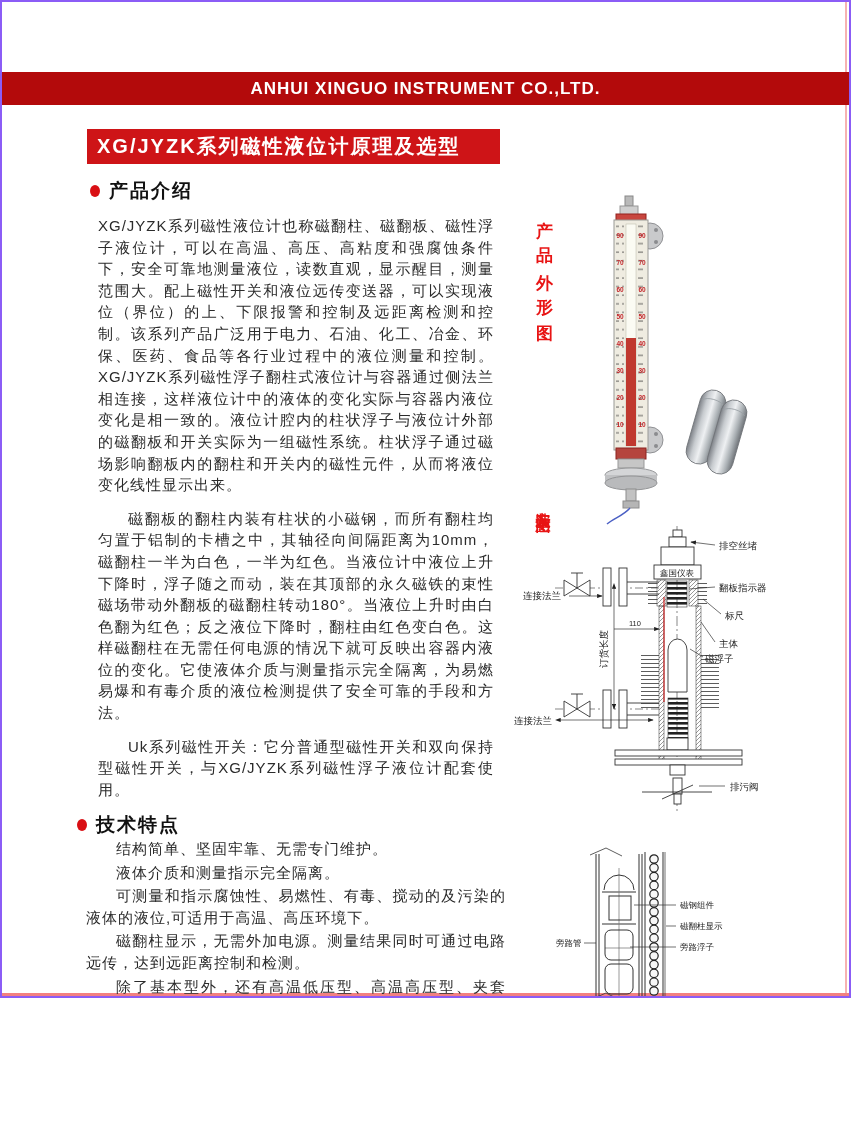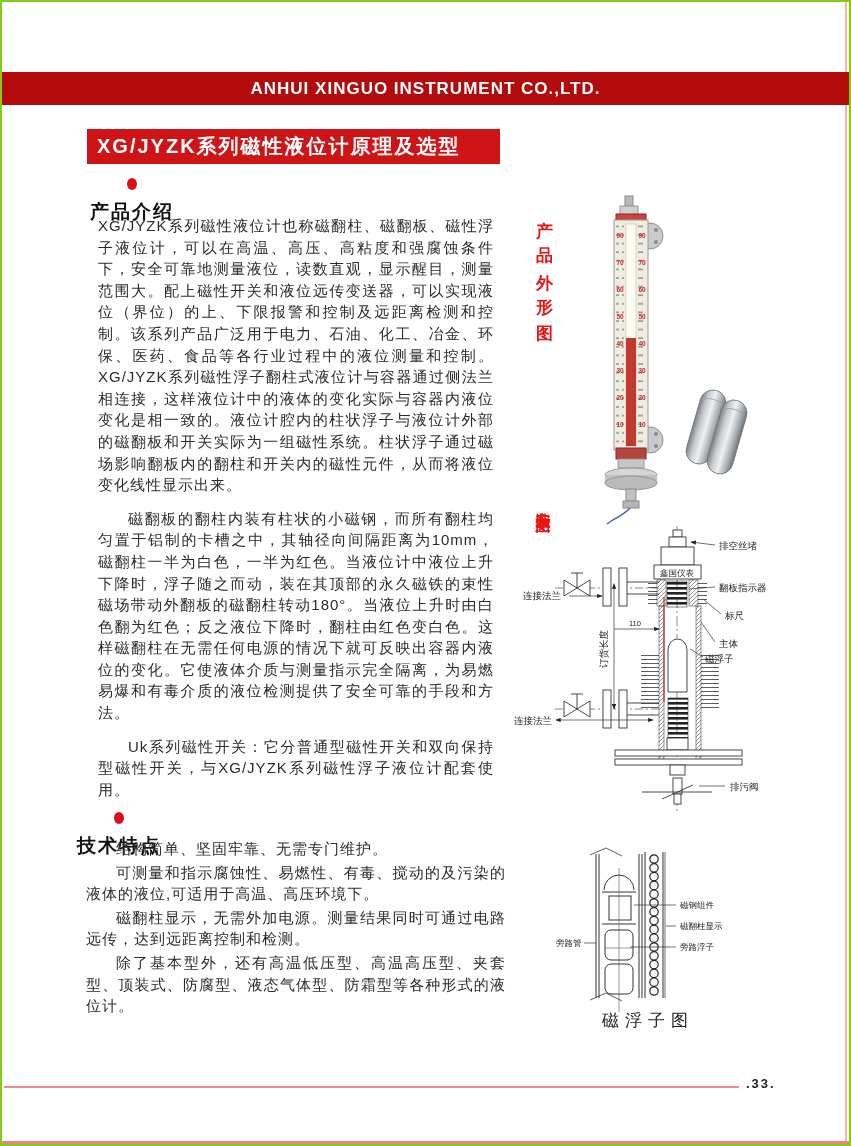--- a/index.html
+++ b/index.html
@@ -1,27 +1,27 @@
 <!DOCTYPE html>
 <html><head>
 <meta charset="utf-8">
 <style>
   html,body{margin:0;padding:0;background:#fff;}
-  .page{position:relative;width:851px;height:1146px;background:#fff;overflow:hidden;
+  .page{position:relative;width:851px;height:998px;background:#fff;overflow:hidden;
         font-family:"Liberation Sans","DejaVu Sans",sans-serif;box-sizing:border-box;
-        border:2px solid #84cc16;}
+        border:2px solid #8b5cf6;}
   .edge-right{position:absolute;left:843px;top:0;width:2px;height:1146px;background:#f6b2b2;}
   .edge-bottom{position:absolute;left:0;bottom:0;width:100%;height:3px;background:#f28080;}
   .header-band{position:absolute;left:0;top:70px;width:100%;height:33px;background:#b30a0b;
                color:#fff;text-align:center;line-height:33px;font-weight:bold;font-size:17px;
                letter-spacing:1px;}
   .title-bar{position:absolute;left:85px;top:127px;width:403px;height:35px;background:#ce1417;
              color:#fff;font-size:20px;font-weight:bold;line-height:35px;padding-left:10px;
              letter-spacing:2px;}
-  .sec-head{position:absolute;display:flex;align-items:center;gap:9px;flex-direction:column;}
+  .sec-head{position:absolute;display:flex;align-items:center;gap:9px;}
   .sec-head .dot{width:10px;height:12px;border-radius:50%;background:#d90f14;}
   .sec-head .txt{font-size:19px;font-weight:bold;color:#111;letter-spacing:2px;}
   .bodycol{position:absolute;left:84px;width:420px;color:#2b2b2b;font-size:15px;
            line-height:21.6px;text-align:justify;letter-spacing:1px;}
   .bodycol p{margin:12px;}
   .bodycol p.ind{text-indent:2em;}
   .features p{margin:0 0 2px 0;text-indent:2em;}
   .vlabel{position:absolute;writing-mode:vertical-rl;color:#e81414;font-weight:bold;}
   .vlabel.outline{left:531px;top:206px;font-size:17px;letter-spacing:26px;}
   .vlabel.install{left:531px;top:497px;font-size:15px;letter-spacing:2px;}
@@ -54,20 +54,21 @@
     <p class="ind">Uk系列磁性开关：它分普通型磁性开关和双向保持型磁性开关，与XG/JYZK系列磁性浮子液位计配套使用。</p>
   </div>
 
   <div class="sec-head" style="left:75px;top:810px;">
     <span class="dot"></span>
     <span class="txt">技术特点</span>
   </div>
 
   <div class="bodycol features" style="top:836px;">
     <p>结构简单、坚固牢靠、无需专门维护。</p>
+    <p>液体介质和测量指示完全隔离。</p>
     <p>可测量和指示腐蚀性、易燃性、有毒、搅动的及污染的液体的液位,可适用于高温、高压环境下。</p>
     <p>磁翻柱显示，无需外加电源。测量结果同时可通过电路远传，达到远距离控制和检测。</p>
     <p>除了基本型外，还有高温低压型、高温高压型、夹套型、顶装式、防腐型、液态气体型、防霜型等各种形式的液位计。</p>
   </div>
 
   <div class="vlabel outline">产品外形图</div>
   <div class="vlabel install">安装示意图</div>
 
   <svg style="position:absolute;left:555px;top:188px;" width="250" height="335" viewBox="0 0 250 335">
     <defs>

